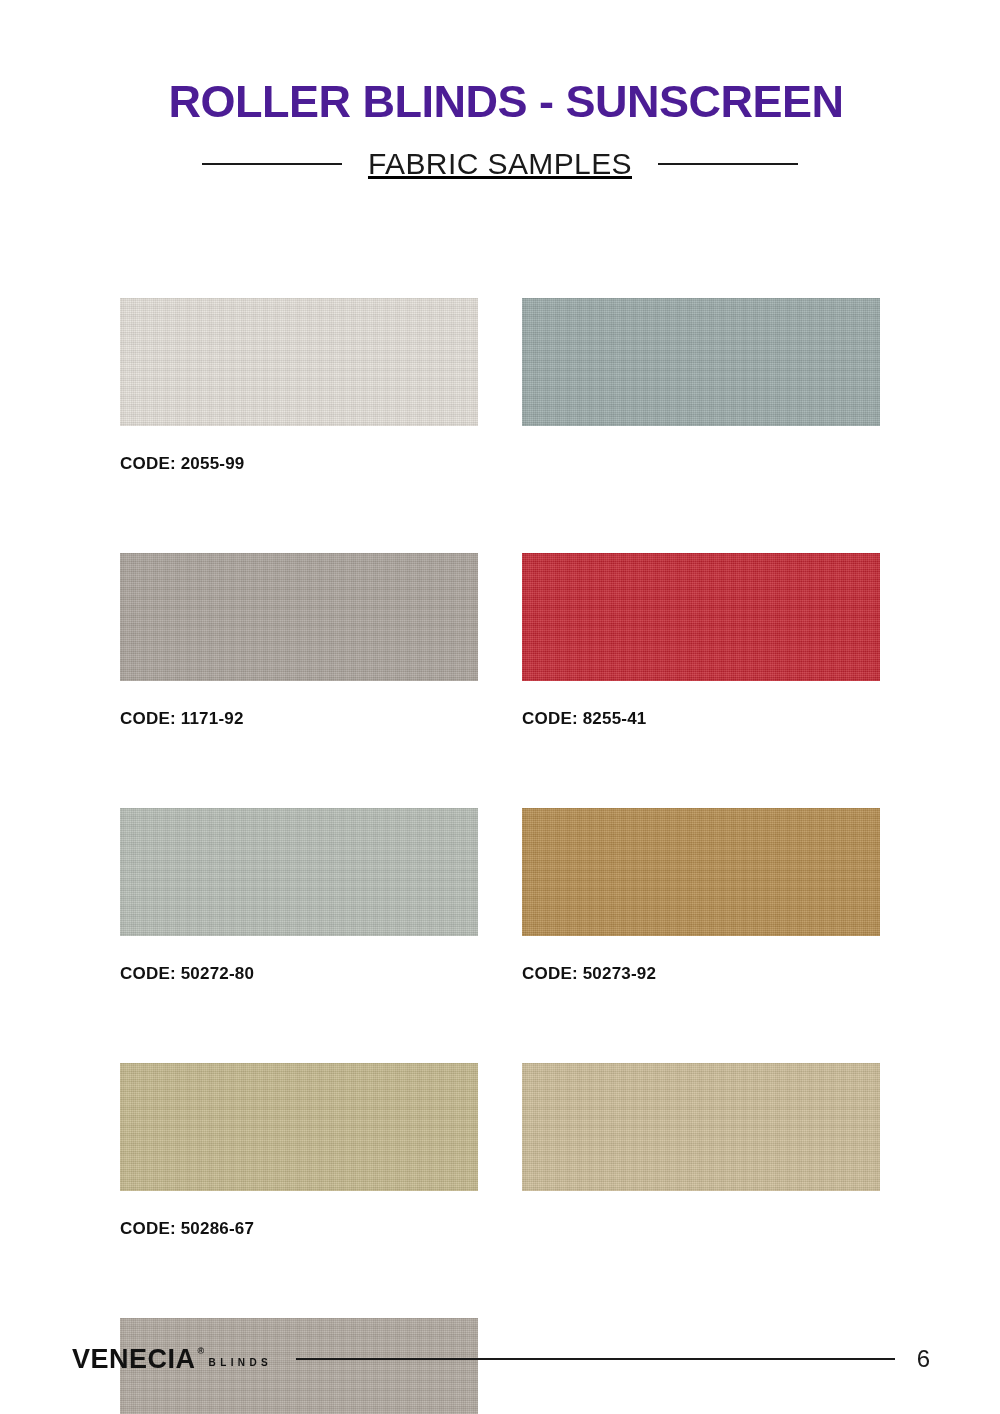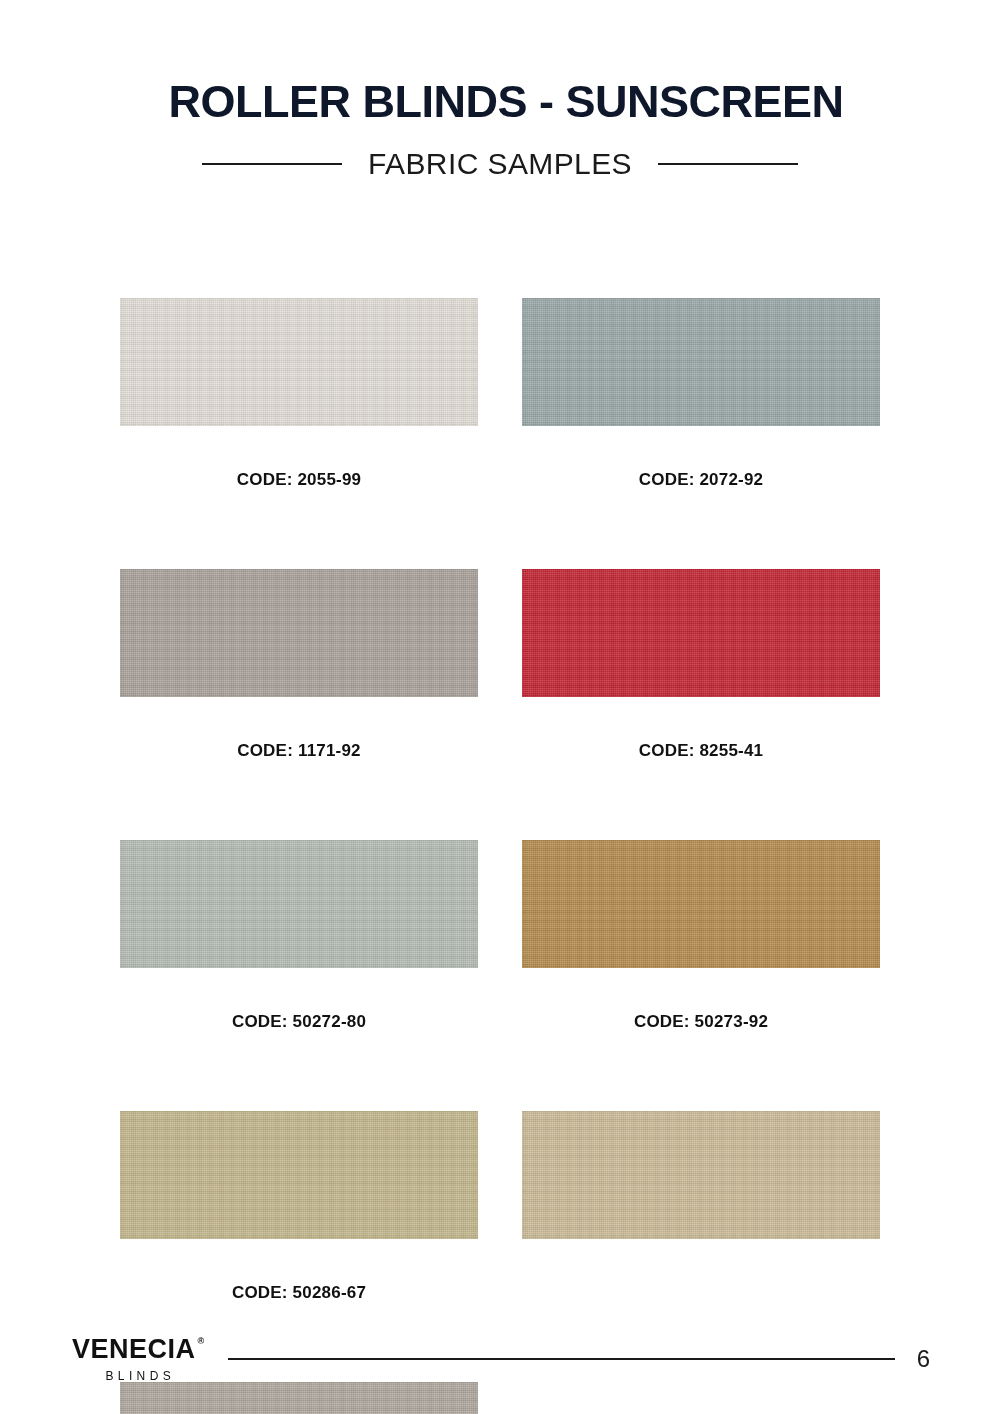--- a/index.html
+++ b/index.html
@@ -24,32 +24,33 @@
 
   
   .header {
     padding-top: 78px;
     text-align: center;
   }
   .page-title {
     font-size: 45px;
     font-weight: 700;
     letter-spacing: -0.5px;
-    color: #0f172a;
+    color: #4c1d95;
     line-height: 1.05;
     margin: 0;
     font-family: "Liberation Sans", sans-serif;
     padding-left: 12px;
   }
   .subtitle-row {
     margin-top: 22px;
     display: flex;
     align-items: center;
     justify-content: center;
     gap: 26px;
+    text-decoration: underline;
   }
   .subtitle-rule {
     width: 140px;
     height: 2px;
     background: #1a1a1a;
   }
   .subtitle-text {
     font-size: 30px;
     font-weight: 400;
     letter-spacing: 0.4px;
@@ -107,43 +108,43 @@
         rgba(255,255,255,0.022) 4px,
         rgba(255,255,255,0.022) 9px),
       repeating-linear-gradient(90deg,
         rgba(0,0,0,0.016) 0px,
         rgba(0,0,0,0.016) 5px,
         rgba(255,255,255,0.02) 5px,
         rgba(255,255,255,0.02) 11px);
     pointer-events: none;
   }
   .code-label {
-    margin-top: 44px;
-    text-align: center;
+    margin-top: 28px;
+    text-align: left;
     font-size: 17px;
     font-weight: 700;
     letter-spacing: 0.2px;
     color: #111111;
   }
 
   
   .footer {
     position: absolute;
     left: 0;
     bottom: 0;
     width: 1000px;
     height: 110px;
     display: flex;
     align-items: center;
     padding: 0 70px 0 72px;
     box-sizing: border-box;
   }
   .logo-block {
     display: flex;
-    flex-direction: column;
+    flex-direction: row;
     align-items: center;
     flex: 0 0 auto;
   }
   .logo-mark {
     display: flex;
     align-items: flex-start;
     line-height: 1;
   }
   .logo-word {
     font-size: 27px;
@@ -156,22 +157,22 @@
   .logo-reg {
     font-size: 9px;
     font-weight: 700;
     color: #111111;
     margin-left: 2px;
     margin-top: 1px;
     line-height: 1;
   }
   .logo-sub {
     margin-top: 6px;
-    font-size: 12px;
-    font-weight: 400;
+    font-size: 10px;
+    font-weight: 700;
     letter-spacing: 4.4px;
     color: #111111;
     text-indent: 4.4px;
   }
   .footer-rule {
     flex: 1 1 auto;
     height: 2px;
     background: #1a1a1a;
     margin: 0 22px 0 24px;
   }
@@ -196,21 +197,20 @@
     </div>
   </div>
 
   <div class="grid">
       <div class="cell">
         <div class="swatch" style="background-color: rgb(228, 223, 216);"></div>
         <div class="code-label">CODE: 2055-99</div>
       </div>
       <div class="cell">
         <div class="swatch" style="background-color: rgb(154, 170, 169);"></div>
-        <div class="code-label">CODE: 2072-92</div>
       </div>
       <div class="cell">
         <div class="swatch" style="background-color: rgb(171, 164, 156);"></div>
         <div class="code-label">CODE: 1171-92</div>
       </div>
       <div class="cell">
         <div class="swatch" style="background-color: rgb(196, 37, 49);"></div>
         <div class="code-label">CODE: 8255-41</div>
       </div>
       <div class="cell">

